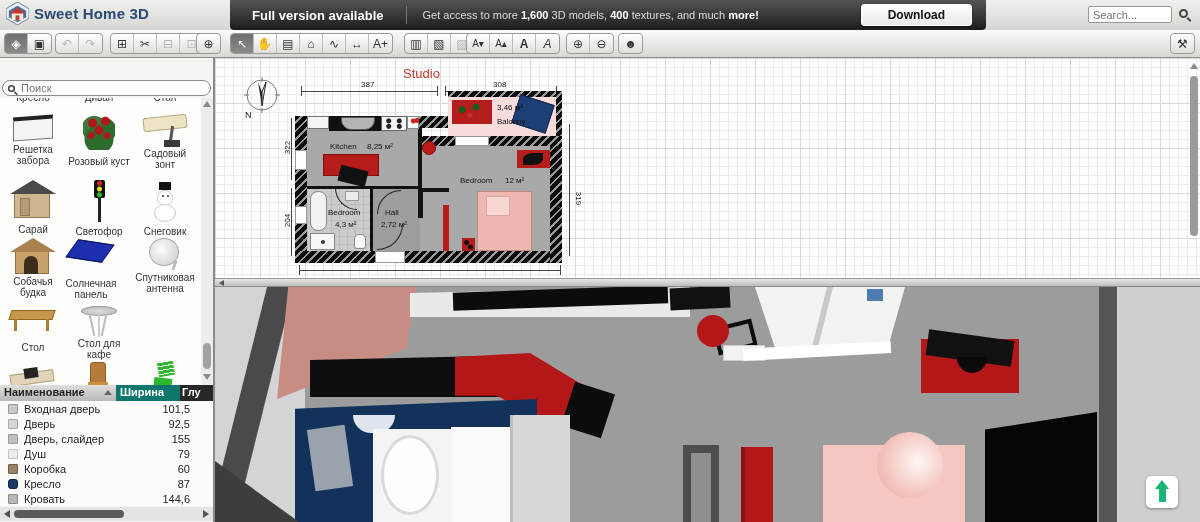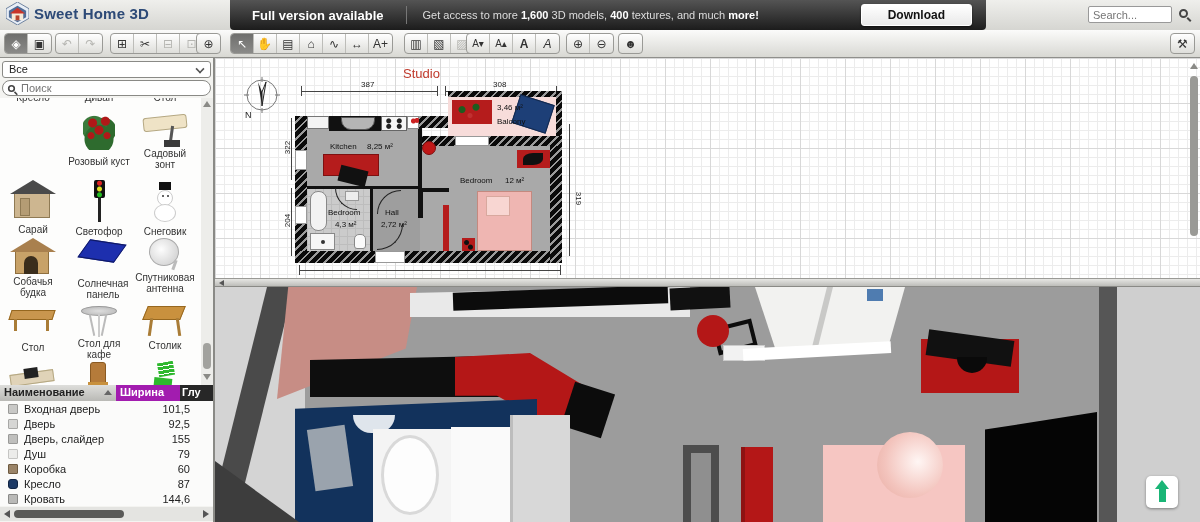--- a/index.html
+++ b/index.html
@@ -62,21 +62,21 @@
     border-top:6px solid #8a8a86; margin:3px auto; }
   #cat-thumb-v { position:absolute; left:2px; top:245px; width:8px; height:26px; background:#a2a29e; border-radius:4px; }
 
   
   #ftable { position:absolute; left:0; top:327px; width:213px; height:121px; background:#fbfbfa; overflow:hidden; }
   #ftable-head { display:flex; height:16px; font-size:11px; font-weight:bold; }
   #fh-name { width:116px; background:linear-gradient(#dededb,#b9b9b5); color:#222; padding:1px 4px;
     position:relative; }
   #fh-name .sort { position:absolute; right:4px; top:5px; width:0; height:0;
     border-left:4px solid transparent; border-right:4px solid transparent; border-bottom:5px solid #666; }
-  #fh-width { width:64px; background:#a21caf; color:#fff; text-align:left; padding:1px 4px; }
+  #fh-width { width:64px; background:#0f766e; color:#fff; text-align:left; padding:1px 4px; }
   #fh-depth { width:33px; background:#272727; color:#fff; padding:1px 2px; overflow:hidden; }
   .frow { display:flex; height:15px; font-size:11px; color:#222; align-items:center; }
   .frow .ficon { width:10px; height:10px; margin:0 6px 0 8px; border-radius:1px; }
   .frow .fname { width:110px; overflow:hidden; white-space:nowrap; }
   .frow .fwidth { width:62px; text-align:right; padding-right:6px; }
   #ftable-hscroll { position:absolute; left:0; top:449px; width:213px; height:14px; background:#e4e4e1;
     display:flex; align-items:center; }
   .arr-l { width:0; height:0; border-top:4px solid transparent; border-bottom:4px solid transparent;
     border-right:6px solid #555; margin:0 4px; }
   .arr-r { width:0; height:0; border-top:4px solid transparent; border-bottom:4px solid transparent;
@@ -242,39 +242,41 @@
       </div>
   </div>
   <div class="tgroup" style="right:5px">
     <div class="tbtn">
         <span>⚒</span>
       </div>
   </div>
 </div>
 
 <div id="sidebar">
-  <div id="cat-filter">
-    <span>Все</span>
-    <span class="chev"></span>
-  </div>
   <input id="cat-search" placeholder="Поиск" style="">
   <span class="mag" id="cat-mag"></span>
 
   <div id="catalog">
 
     <div class="cat-cell" style="left:0;top:-6px">
         <div class="cat-label">Кресло</div>
       </div>
     <div class="cat-cell" style="left:66px;top:-6px">
         <div class="cat-label">Диван</div>
       </div>
     <div class="cat-cell" style="left:132px;top:-6px">
         <div class="cat-label">Стол</div>
       </div>
 
+    <div class="cat-cell" style="left:0;top:14px">
+      <div class="thumb" style="width:44px;height:32px">
+          <div style="position:absolute;left:2px;top:4px;width:40px;height:24px;background:#f4f4f2;border:1px solid #777;border-top:4px solid #222;transform:skewY(-4deg)"></div>
+        </div>
+      <div class="cat-label"><span>Решетка</span><br><span>забора</span></div>
+    </div>
     <div class="cat-cell" style="left:66px;top:14px">
       <div class="thumb" style="width:44px;height:40px">
           <div style="position:absolute;left:6px;top:2px;width:32px;height:36px;background:
         radial-gradient(circle at 30% 25%,#b01818 4px,transparent 5px),
         radial-gradient(circle at 70% 20%,#b01818 4px,transparent 5px),
         radial-gradient(circle at 50% 45%,#b01818 4px,transparent 5px),
         radial-gradient(circle at 25% 60%,#b01818 3px,transparent 4px),
         radial-gradient(circle at 75% 60%,#b01818 3px,transparent 4px),
         radial-gradient(circle at 50% 70%,#2e6b2e 14px,transparent 15px),
         radial-gradient(circle at 35% 40%,#3b7a3b 12px,transparent 13px),
@@ -319,21 +321,21 @@
     <div class="cat-cell" style="left:132px;top:82px">
       <div class="thumb" style="width:40px;height:42px">
         <div style="position:absolute;left:12px;top:10px;width:16px;height:16px;background:#fff;border:1px solid #ccc;border-radius:50%"></div>
         <div style="position:absolute;left:9px;top:24px;width:22px;height:18px;background:#fff;border:1px solid #ccc;border-radius:50%"></div>
         <div style="position:absolute;left:14px;top:2px;width:12px;height:8px;background:#111"></div>
         <div style="position:absolute;left:17px;top:15px;width:2px;height:2px;background:#333;border-radius:50%"></div>
         <div style="position:absolute;left:22px;top:15px;width:2px;height:2px;background:#333;border-radius:50%"></div>
       </div>
       <div class="cat-label" style="margin-top:4px"><span>Снеговик</span></div>
     </div>
-    <div class="cat-cell" style="left:70px;top:138px">
+    <div class="cat-cell" style="left:58px;top:138px">
       <div class="thumb" style="width:50px;height:36px">
         <div style="position:absolute;left:4px;top:6px;width:40px;height:18px;background:#1d2fae;border:1px solid #101a66;transform:skewX(-30deg) rotate(8deg)"></div>
       </div>
       <div class="cat-label" style="margin-top:6px"><span>Солнечная</span><br><span>панель</span></div>
     </div>
     <div class="cat-cell" style="left:132px;top:138px">
       <div class="thumb" style="width:44px;height:36px">
         <div style="position:absolute;left:6px;top:2px;width:30px;height:28px;background:radial-gradient(circle at 40% 40%,#fdfdfd,#c9c9c9);border:1px solid #aaa;border-radius:50%"></div>
         <div style="position:absolute;left:30px;top:24px;width:3px;height:10px;background:#bbb;transform:rotate(20deg)"></div>
       </div>
@@ -349,28 +351,20 @@
       <div class="cat-label" style="margin-top:8px"><span>Стол</span></div>
     </div>
     <div class="cat-cell" style="left:66px;top:206px">
       <div class="thumb" style="width:44px;height:34px">
         <div style="position:absolute;left:4px;top:2px;width:36px;height:10px;background:radial-gradient(#dedede,#b5b5b5);border-radius:50%;border:1px solid #999"></div>
         <div style="position:absolute;left:14px;top:10px;width:2px;height:22px;background:#bbb;transform:rotate(-12deg)"></div>
         <div style="position:absolute;left:26px;top:10px;width:2px;height:22px;background:#bbb;transform:rotate(12deg)"></div>
         <div style="position:absolute;left:21px;top:10px;width:2px;height:23px;background:#ccc"></div>
       </div>
       <div class="cat-label"><span>Стол для</span><br><span>кафе</span></div>
-    </div>
-    <div class="cat-cell" style="left:132px;top:206px">
-      <div class="thumb" style="width:48px;height:34px">
-        <div style="position:absolute;left:4px;top:2px;width:38px;height:14px;background:#c9913e;border:1px solid #96671f;transform:skewX(-22deg)"></div>
-        <div style="position:absolute;left:8px;top:14px;width:3px;height:18px;background:#a97c36;transform:rotate(8deg)"></div>
-        <div style="position:absolute;left:36px;top:14px;width:3px;height:18px;background:#a97c36;transform:rotate(-8deg)"></div>
-      </div>
-      <div class="cat-label" style="margin-top:2px"><span>Столик</span></div>
     </div>
 
     <div class="cat-cell" style="left:0;top:266px">
       <div class="thumb" style="width:50px;height:28px">
         <div style="position:absolute;left:2px;top:8px;width:44px;height:12px;background:#e0d3b8;border:1px solid #b5a883;transform:rotate(-8deg)"></div>
         <div style="position:absolute;left:16px;top:4px;width:14px;height:10px;background:#222;transform:rotate(-8deg)"></div>
       </div>
     </div>
     <div class="cat-cell" style="left:66px;top:264px">
       <div class="thumb" style="width:30px;height:30px">

